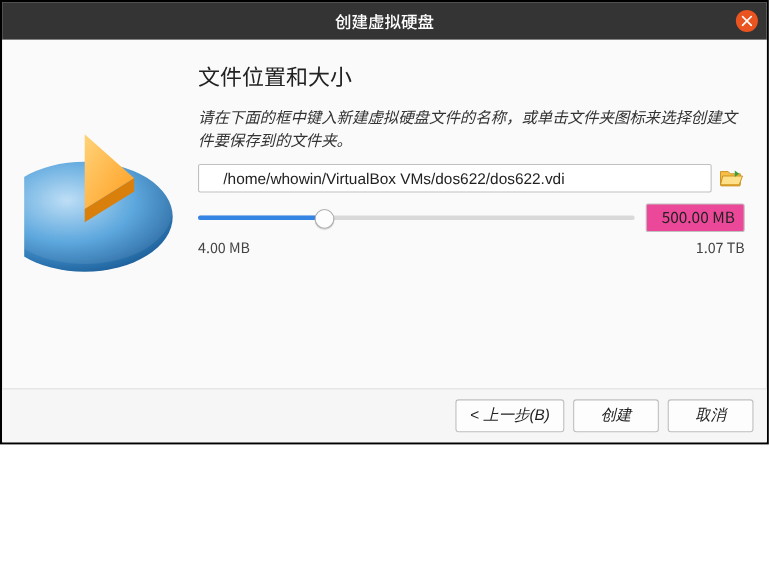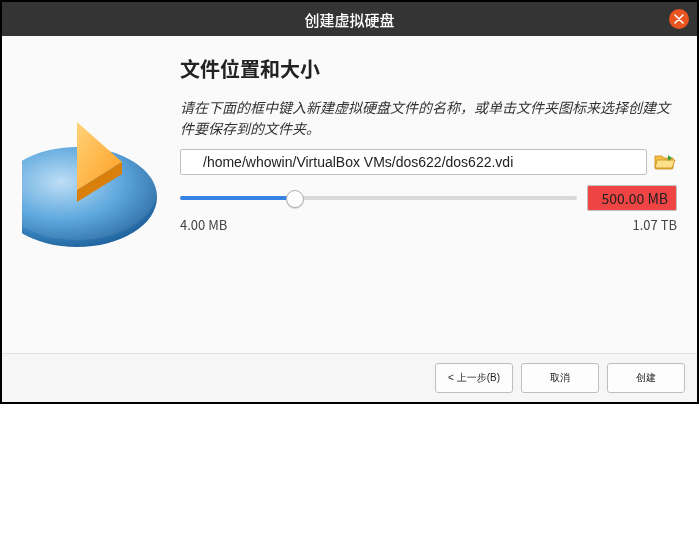--- a/index.html
+++ b/index.html
@@ -15,49 +15,49 @@
              position:absolute;right:8px;top:7px;display:flex;align-items:center;
              justify-content:center;cursor:pointer;}
   .close-btn svg{width:10px;height:10px;}
   
   .body{flex:1;display:flex;flex-direction:column;background:#fafafa;min-height:0;}
   .content{flex:1;display:flex;padding:18px 20px 0 20px;gap:18px;min-height:0;}
   .decorative{width:140px;flex:0 0 auto;display:flex;align-items:flex-start;
               justify-content:center;padding-top:28px;}
   .decorative svg{width:140px;height:170px;}
   .main{flex:1;min-width:0;}
-  h2{font-size:20px;font-weight:bold;margin:0 0 14px 0;color:#222;}
+  h2{font-size:20px;font-weight:normal;margin:0 0 14px 0;color:#222;}
   p.desc{margin:0 0 10px 0;line-height:1.5;color:#333;font-style:italic;}
   .path-row{display:flex;align-items:center;gap:6px;margin-bottom:10px;}
   .path-input{flex:1;height:26px;border:1px solid #c0c0c0;background:#fff;
               padding:0 22px;font-size:14px;color:#222;box-sizing:border-box;
               border-radius:2px;}
   .browse-btn{width:24px;height:22px;display:flex;align-items:center;
               justify-content:center;cursor:pointer;}
   .size-row{display:flex;align-items:center;gap:10px;margin-top:6px;}
   .slider-wrap{flex:1;position:relative;height:20px;}
   .slider-track{position:absolute;top:8px;left:0;right:0;height:4px;
                 background:#d9d9d9;border-radius:2px;}
   .slider-fill{position:absolute;top:8px;left:0;height:4px;background:#3584e4;
                border-radius:2px;}
   .slider-thumb{position:absolute;top:2px;width:16px;height:16px;background:#fdfdfd;
                 border:1px solid #b0b0b0;border-radius:50%;transform:translateX(-50%);
                 box-shadow:0 1px 1px rgba(0,0,0,.15);}
-  .size-box{width:90px;height:26px;border:1px solid #c0c0c0;background:#ef4444;
+  .size-box{width:90px;height:26px;border:1px solid #c0c0c0;background:#ec4899;
             font-size:14px;text-align:right;padding:0 8px;box-sizing:border-box;
             border-radius:2px;display:flex;align-items:center;justify-content:flex-end;}
   .limits{display:flex;justify-content:space-between;font-size:13px;color:#444;
           margin-top:4px;}
   
   .footer{flex:0 0 auto;height:48px;border-top:1px solid #e0e0e0;background:#f6f6f6;
           display:flex;align-items:center;justify-content:flex-end;gap:8px;
           padding:0 12px;}
   .btn{min-width:78px;height:30px;border:1px solid #bfbfbf;background:#fdfdfd;
-       border-radius:3px;font-size:10px;color:#222;cursor:pointer;
-       display:flex;align-items:center;justify-content:center;padding:12px 12px;}
+       border-radius:3px;font-size:14px;color:#222;cursor:pointer;
+       display:flex;align-items:center;justify-content:center;padding:12px 12px;font-style:italic;}
 </style>
 </head>
 <body>
 
 <div class="window">
 
   <div class="titlebar">
     <div class="title">创建虚拟硬盘</div>
     <div class="close-btn">
       <svg viewBox="0 0 10 10">
@@ -117,17 +117,17 @@
 
         <div class="limits">
           <span>4.00 MB</span>
           <span>1.07 TB</span>
         </div>
       </div>
     </div>
 
     <div class="footer">
       <button class="btn">&lt; 上一步(B)</button>
+      <button class="btn">创建</button>
       <button class="btn">取消</button>
-      <button class="btn">创建</button>
     </div>
   </div>
 </div>
 
 </body></html>

